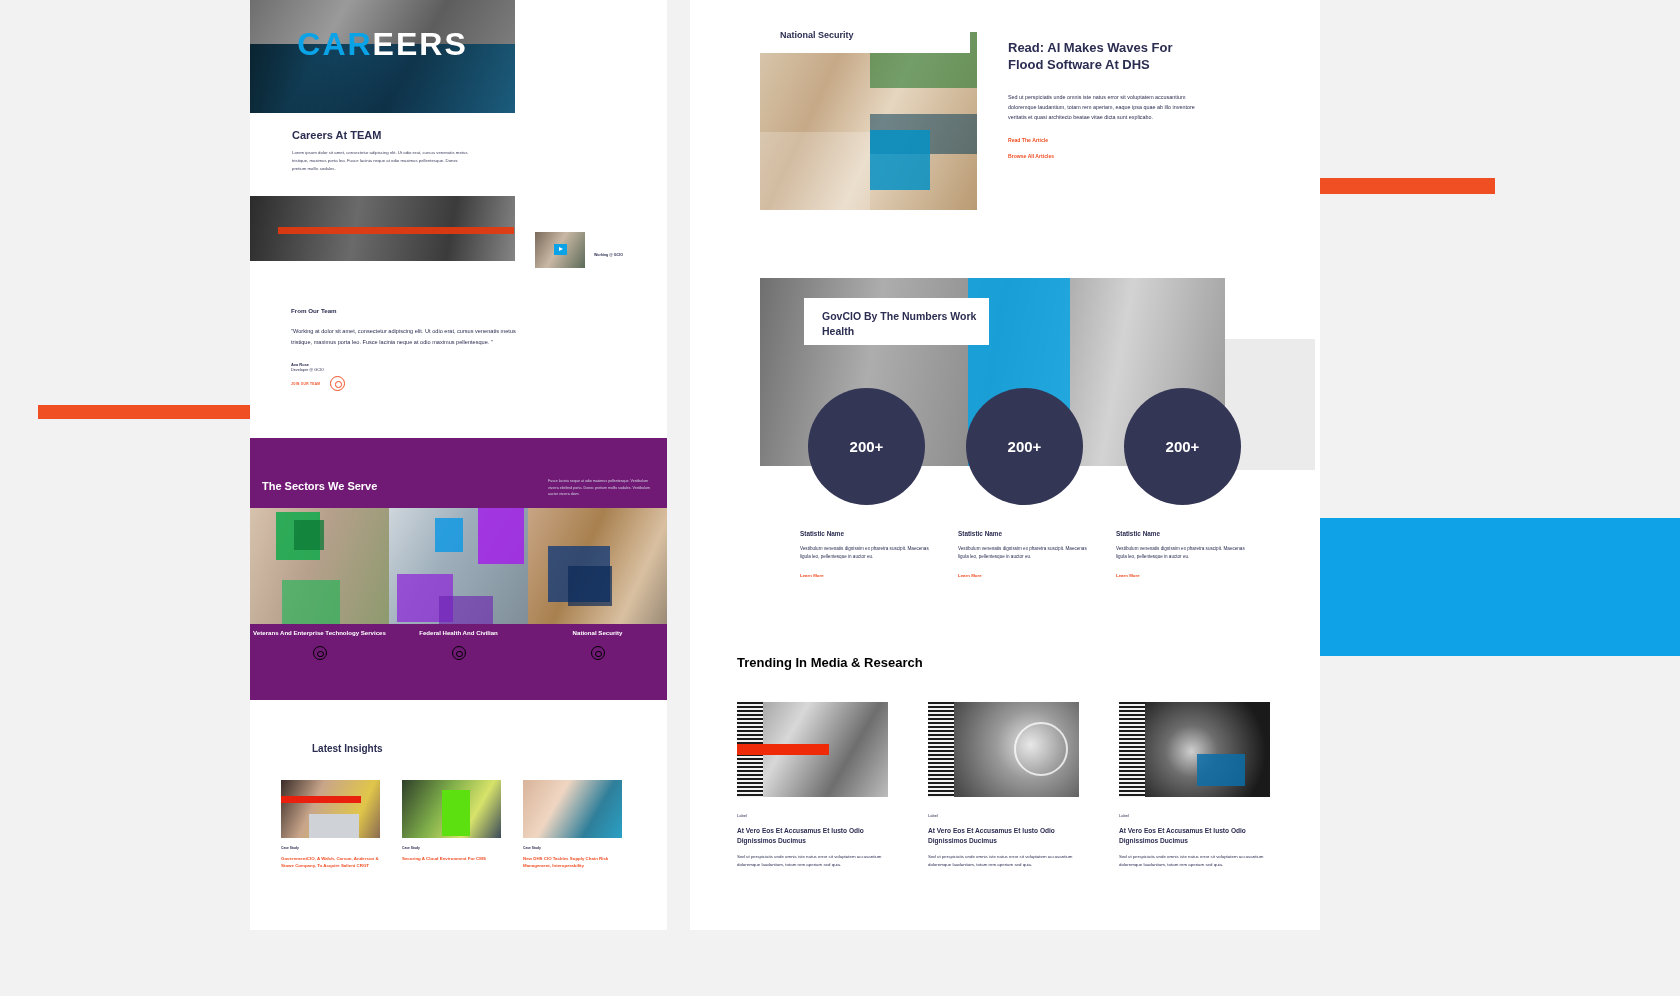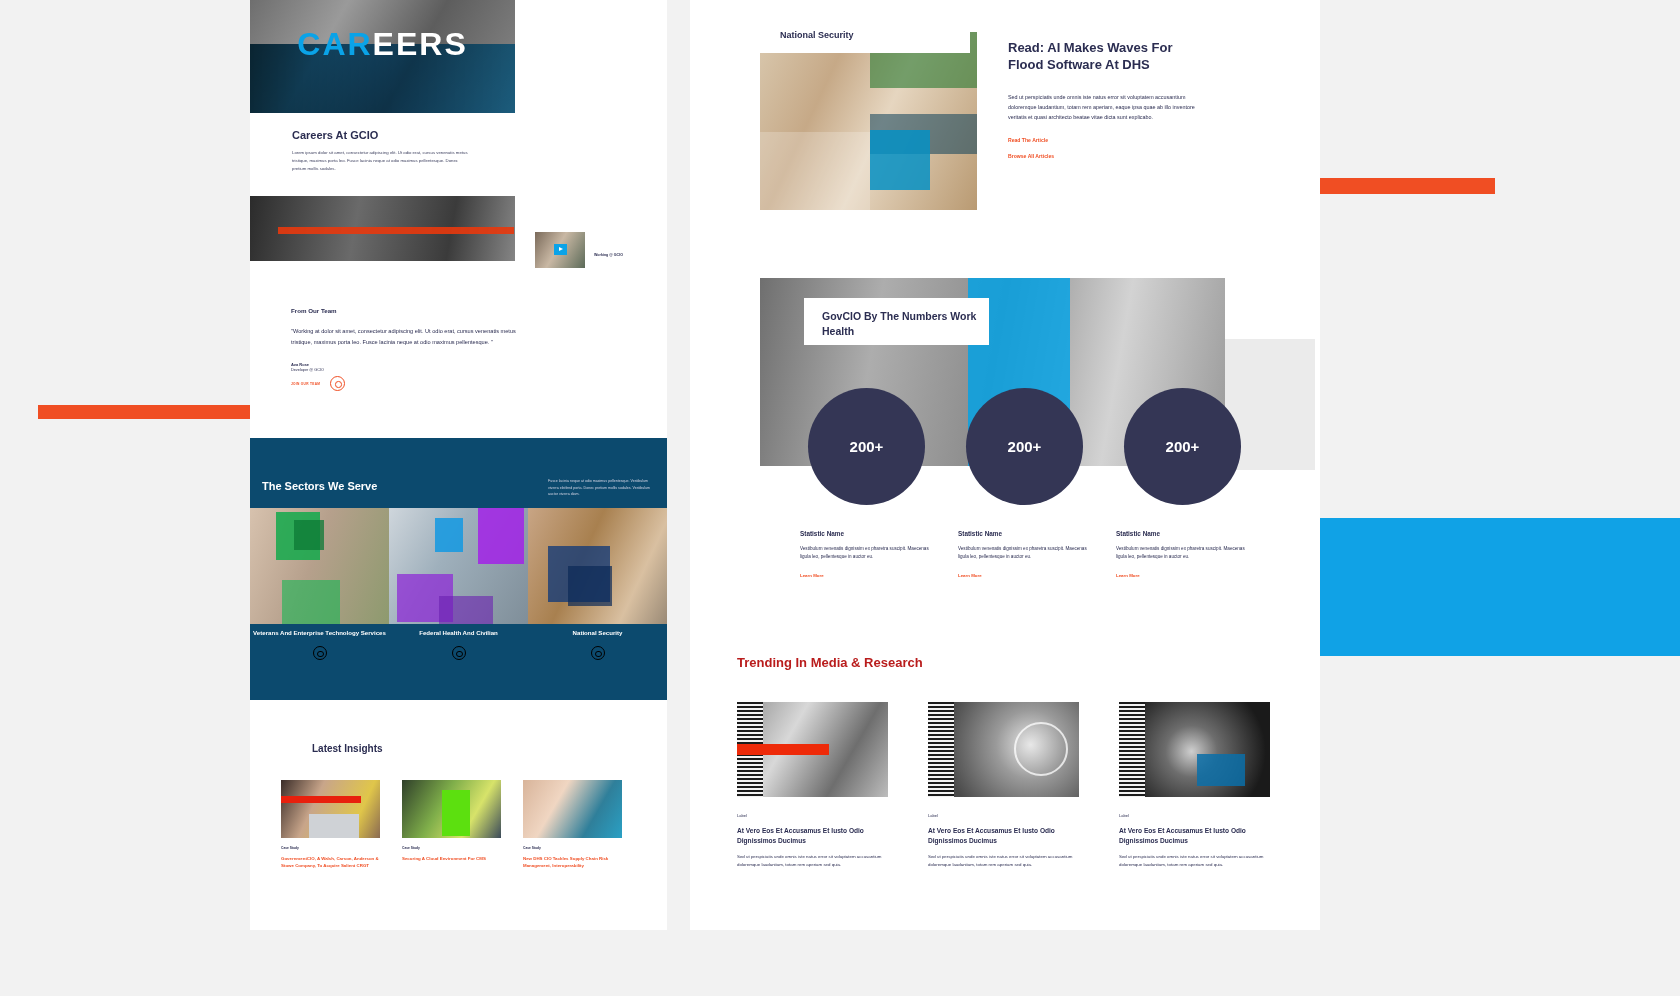--- a/index.html
+++ b/index.html
@@ -63,21 +63,21 @@
   #quote { position:absolute; left:0px; top:295px; width:417px; height:120px; background:#fff; }
   #quote .fot { position:absolute; left:41px; top:12px; font-size:6.2px; font-weight:bold; color:#2b2d51; }
   #quote .q { position:absolute; left:41px; top:31px; width:240px; font-size:5.6px; line-height:1.95; color:#2b2d51; }
   #quote .name { position:absolute; left:41px; top:67px; font-size:4px; font-weight:bold; color:#2b2d51; }
   #quote .role { position:absolute; left:41px; top:73px; font-size:3.8px; color:#2b2d51; }
   #quote .joinlbl { position:absolute; left:41px; top:87px; font-size:3.2px; letter-spacing:.3px; color:#f04e23; font-weight:bold; }
   #quote .ring { position:absolute; left:80px; top:81px; width:15px; height:15px; border:1.4px solid #f04e23; border-radius:50%; }
   #quote .ring:after { content:''; position:absolute; left:4.3px; top:4.3px; width:4.5px; height:4.5px; border:1.2px solid #f04e23; border-radius:50%; }
 
   
-  #sectors { position:absolute; left:0; top:438px; width:417px; height:262px; background:#0c4a6e; }
+  #sectors { position:absolute; left:0; top:438px; width:417px; height:262px; background:#701a75; }
   #sectors h2 { position:absolute; left:12px; top:42px; font-size:11px; color:#fff; }
   #sectors .lede { position:absolute; right:14px; top:40px; width:105px; font-size:3.6px; line-height:1.85; color:#d3d5e4; }
   #sectors .tiles { position:absolute; left:0; top:70px; width:417px; height:116px; display:flex; }
   #sectors .tile { flex:1; position:relative; overflow:hidden; }
   .tile.t1 { background: linear-gradient(110deg,#d7c2ae 0%,#b6a08c 45%,#8d9a6e 100%); }
   .tile.t1 .s1 { position:absolute; left:26px; top:4px; width:44px; height:48px; background:#13a94b; opacity:.85; }
   .tile.t1 .s2 { position:absolute; left:44px; top:12px; width:30px; height:30px; background:#0c7a36; opacity:.75; }
   .tile.t1 .s3 { position:absolute; left:32px; top:72px; width:58px; height:46px; background:#18b553; opacity:.6; }
   .tile.t2 { background: linear-gradient(120deg,#cfd6dc 0%,#9fb0bc 40%,#7f8e99 100%); }
   .tile.t2 .s1 { position:absolute; right:4px; top:0; width:46px; height:56px; background:#a222e8; opacity:.85; }
@@ -143,21 +143,21 @@
                  display:flex; align-items:center; justify-content:center; color:#fff; font-size:15px; font-weight:bold; }
   .sc1 { left:48px; } .sc2 { left:206px; } .sc3 { left:364px; }
   .stat-text { position:absolute; top:252px; width:140px; }
   .st1 { left:40px; } .st2 { left:198px; } .st3 { left:356px; }
   .stat-text h4 { font-size:6.4px; color:#2b2d51; }
   .stat-text p { margin-top:8px; font-size:4.6px; line-height:1.85; color:#2b2d51; }
   .stat-text .lm { margin-top:11px; font-size:4.4px; color:#f04e23; font-weight:bold; }
 
   
   #trending { position:absolute; left:0; top:645px; width:630px; height:285px; }
-  #trending h2 { position:absolute; left:47px; top:10px; font-size:13px; color:#b91c1c; }
+  #trending h2 { position:absolute; left:47px; top:10px; font-size:13px; color:#000000; }
   #trending .cards { position:absolute; left:47px; top:57px; width:535px; display:flex; gap:40px; }
   #trending .card { width:151px; }
   #trending .thumb { width:151px; height:95px; position:relative; overflow:hidden; }
   .tt1 { background: linear-gradient(120deg,#8c8c8c 0%,#d8d8d8 35%,#6e6e6e 70%,#bdbdbd 100%); }
   .tt1 .rd { position:absolute; left:0; top:42px; width:92px; height:11px; background:#ee2a09; }
   .tt2 { background: radial-gradient(circle at 68% 45%, #e8e8e8 0%, #9a9a9a 30%, #4a4a4a 75%); }
   .tt2 .arc { position:absolute; left:86px; top:20px; width:54px; height:54px; border:2px solid rgba(255,255,255,.75); border-radius:50%; }
   .tt3 { background: radial-gradient(circle at 48% 52%, #cfcfcf 0%, #6d6d6d 28%, #1a1a1a 80%); }
   .tt3 .blue { position:absolute; left:78px; top:52px; width:48px; height:32px; background:#0a6fa8; opacity:.85; }
   .stripes { position:absolute; left:0; top:0; width:26px; height:100%;
@@ -182,21 +182,21 @@
 
   <div id="left-page">
 
     <div id="hero">
       <div class="blueband"></div>
       <div class="careers"><span class="cyan">CAR</span><span>EERS</span></div>
     </div>
 
 
     <div id="careers-card">
-      <h3>Careers At GCIO</h3>
+      <h3>Careers At TEAM</h3>
       <p>Lorem ipsum dolor sit amet, consectetur adipiscing elit. Ut odio erat, cursus venenatis metus tristique, maximus porta leo. Fusce lacinia neque at odio maximus pellentesque. Donec pretium mollis sodales.</p>
     </div>
 
     <div id="video-strip">
       <div class="redline"></div>
     </div>
 
     <div id="thumb">
       <div class="play"></div>
     </div>

